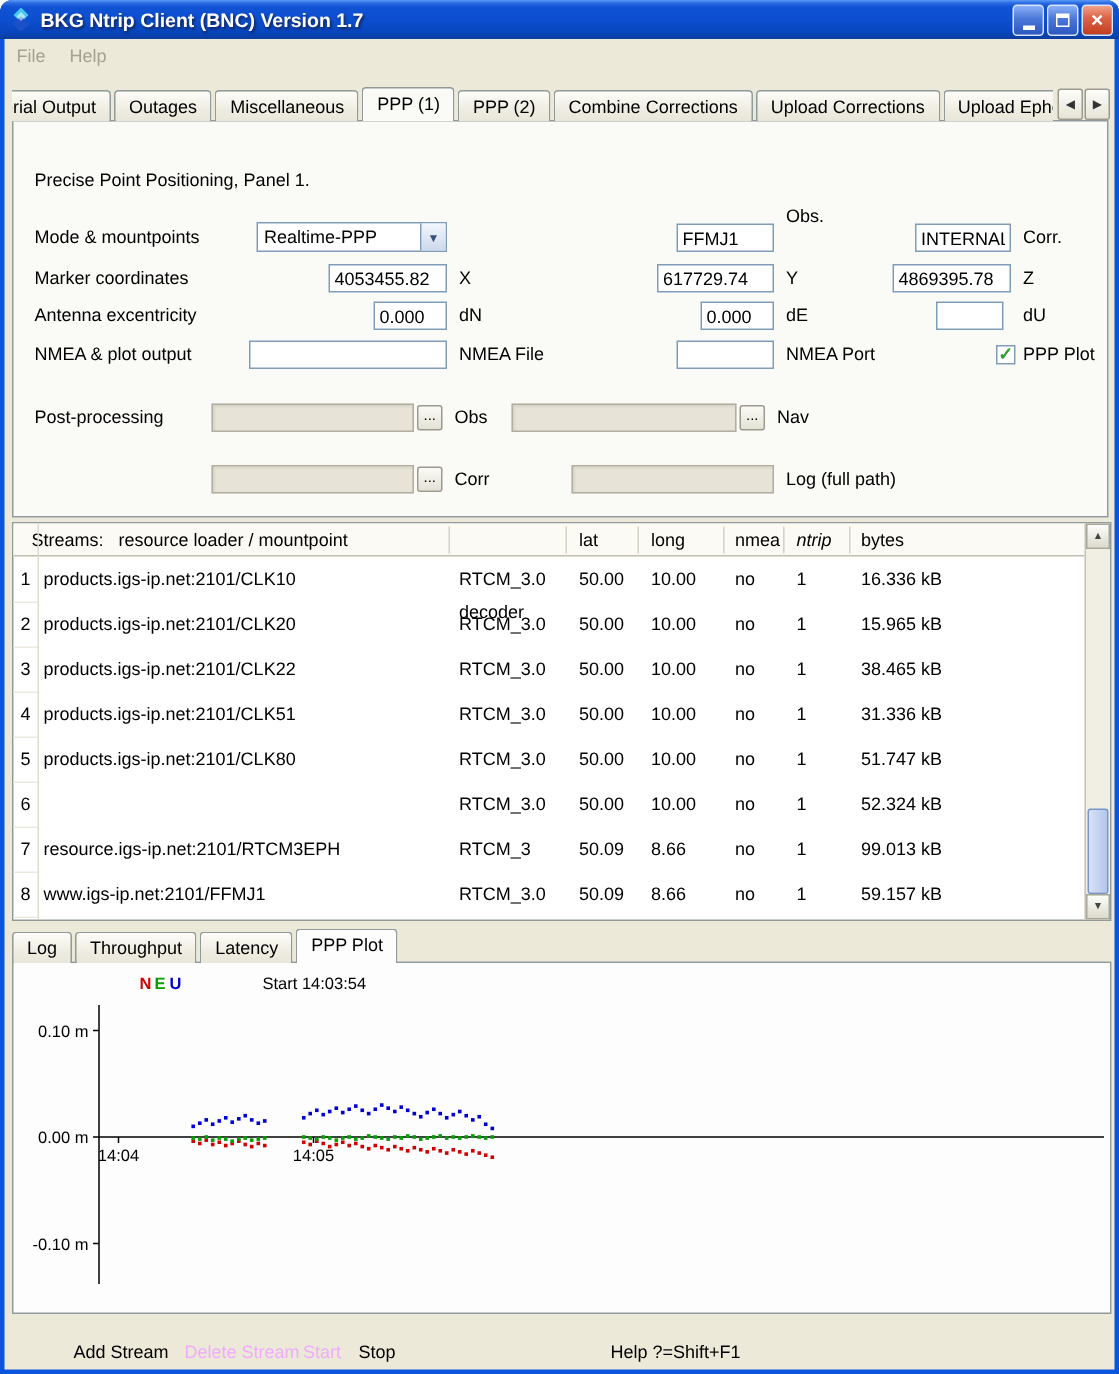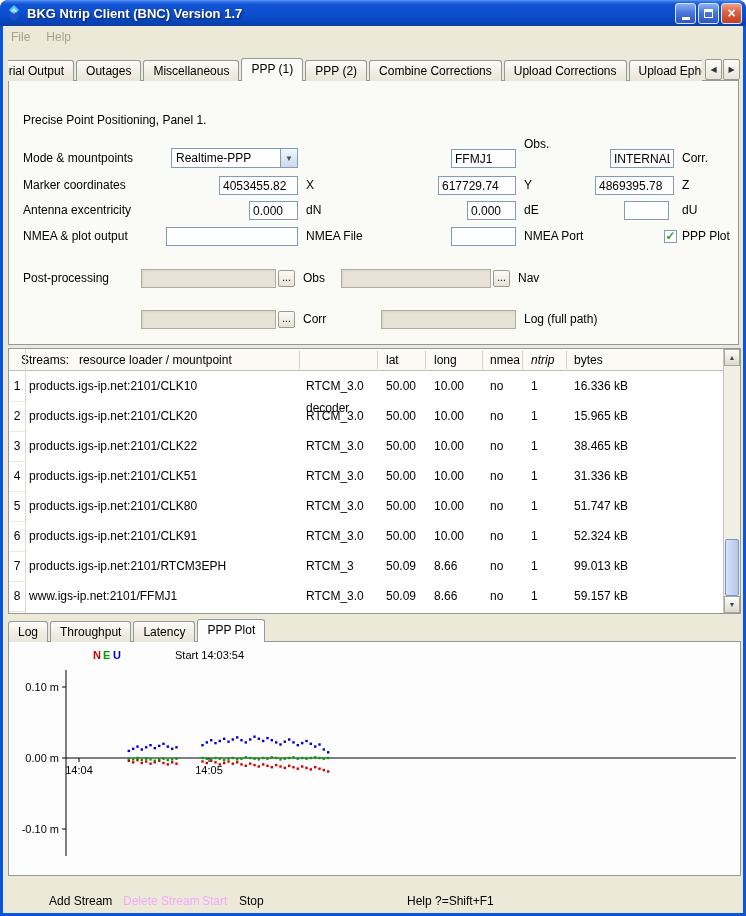--- a/index.html
+++ b/index.html
@@ -236,31 +236,30 @@
           <span class="cell c-mount">products.igs-ip.net:2101/CLK80</span>
           <span class="cell c-decoder">RTCM_3.0</span>
           <span class="cell c-lat">50.00</span>
           <span class="cell c-long">10.00</span>
           <span class="cell c-nmea">no</span>
           <span class="cell c-ntrip">1</span>
           <span class="cell c-bytes">51.747 kB</span>
         </div>
         <div class="stream-row" style="top: 172px;">
           <span class="cell c-num">6</span>
-          <span class="cell c-mount">products.igs-ip.net:2101/CLK91</span>
           <span class="cell c-decoder">RTCM_3.0</span>
           <span class="cell c-lat">50.00</span>
           <span class="cell c-long">10.00</span>
           <span class="cell c-nmea">no</span>
           <span class="cell c-ntrip">1</span>
           <span class="cell c-bytes">52.324 kB</span>
         </div>
         <div class="stream-row" style="top: 202px;">
           <span class="cell c-num">7</span>
-          <span class="cell c-mount">products.igs-ip.net:2101/RTCM3EPH</span>
+          <span class="cell c-mount">resource.igs-ip.net:2101/RTCM3EPH</span>
           <span class="cell c-decoder">RTCM_3</span>
           <span class="cell c-lat">50.09</span>
           <span class="cell c-long">8.66</span>
           <span class="cell c-nmea">no</span>
           <span class="cell c-ntrip">1</span>
           <span class="cell c-bytes">99.013 kB</span>
         </div>
         <div class="stream-row" style="top: 232px;">
           <span class="cell c-num">8</span>
           <span class="cell c-mount">www.igs-ip.net:2101/FFMJ1</span>

